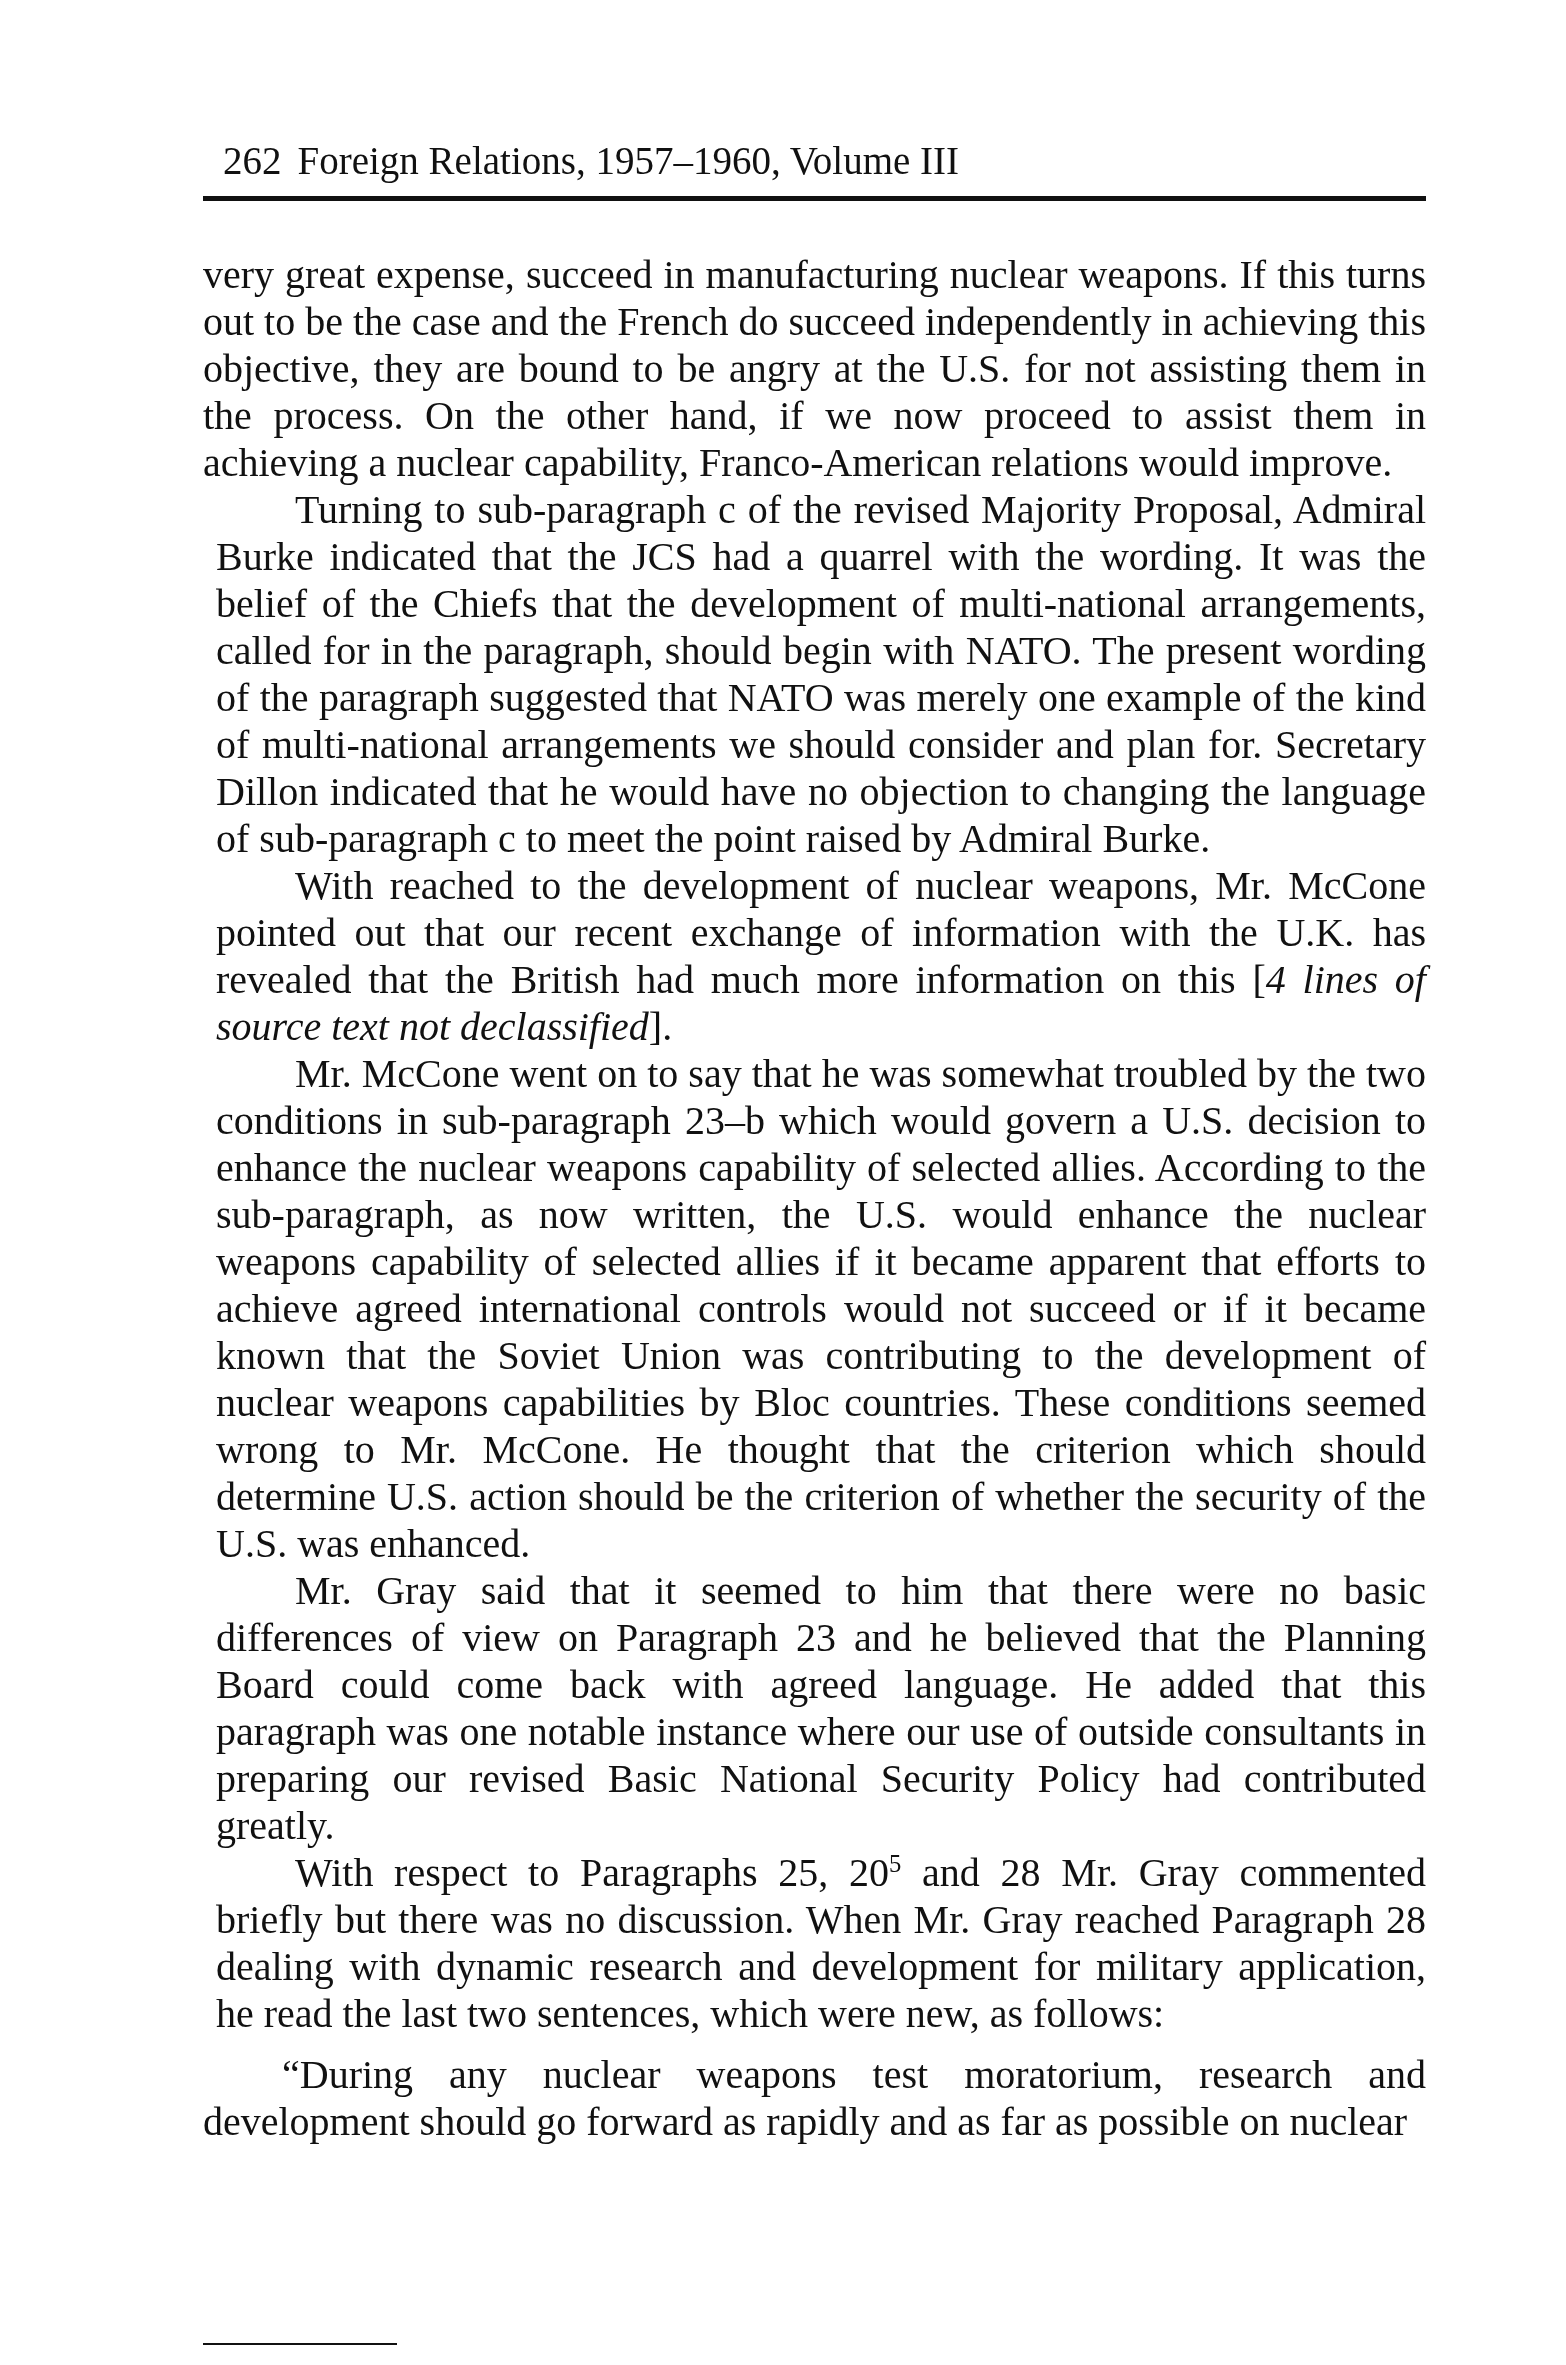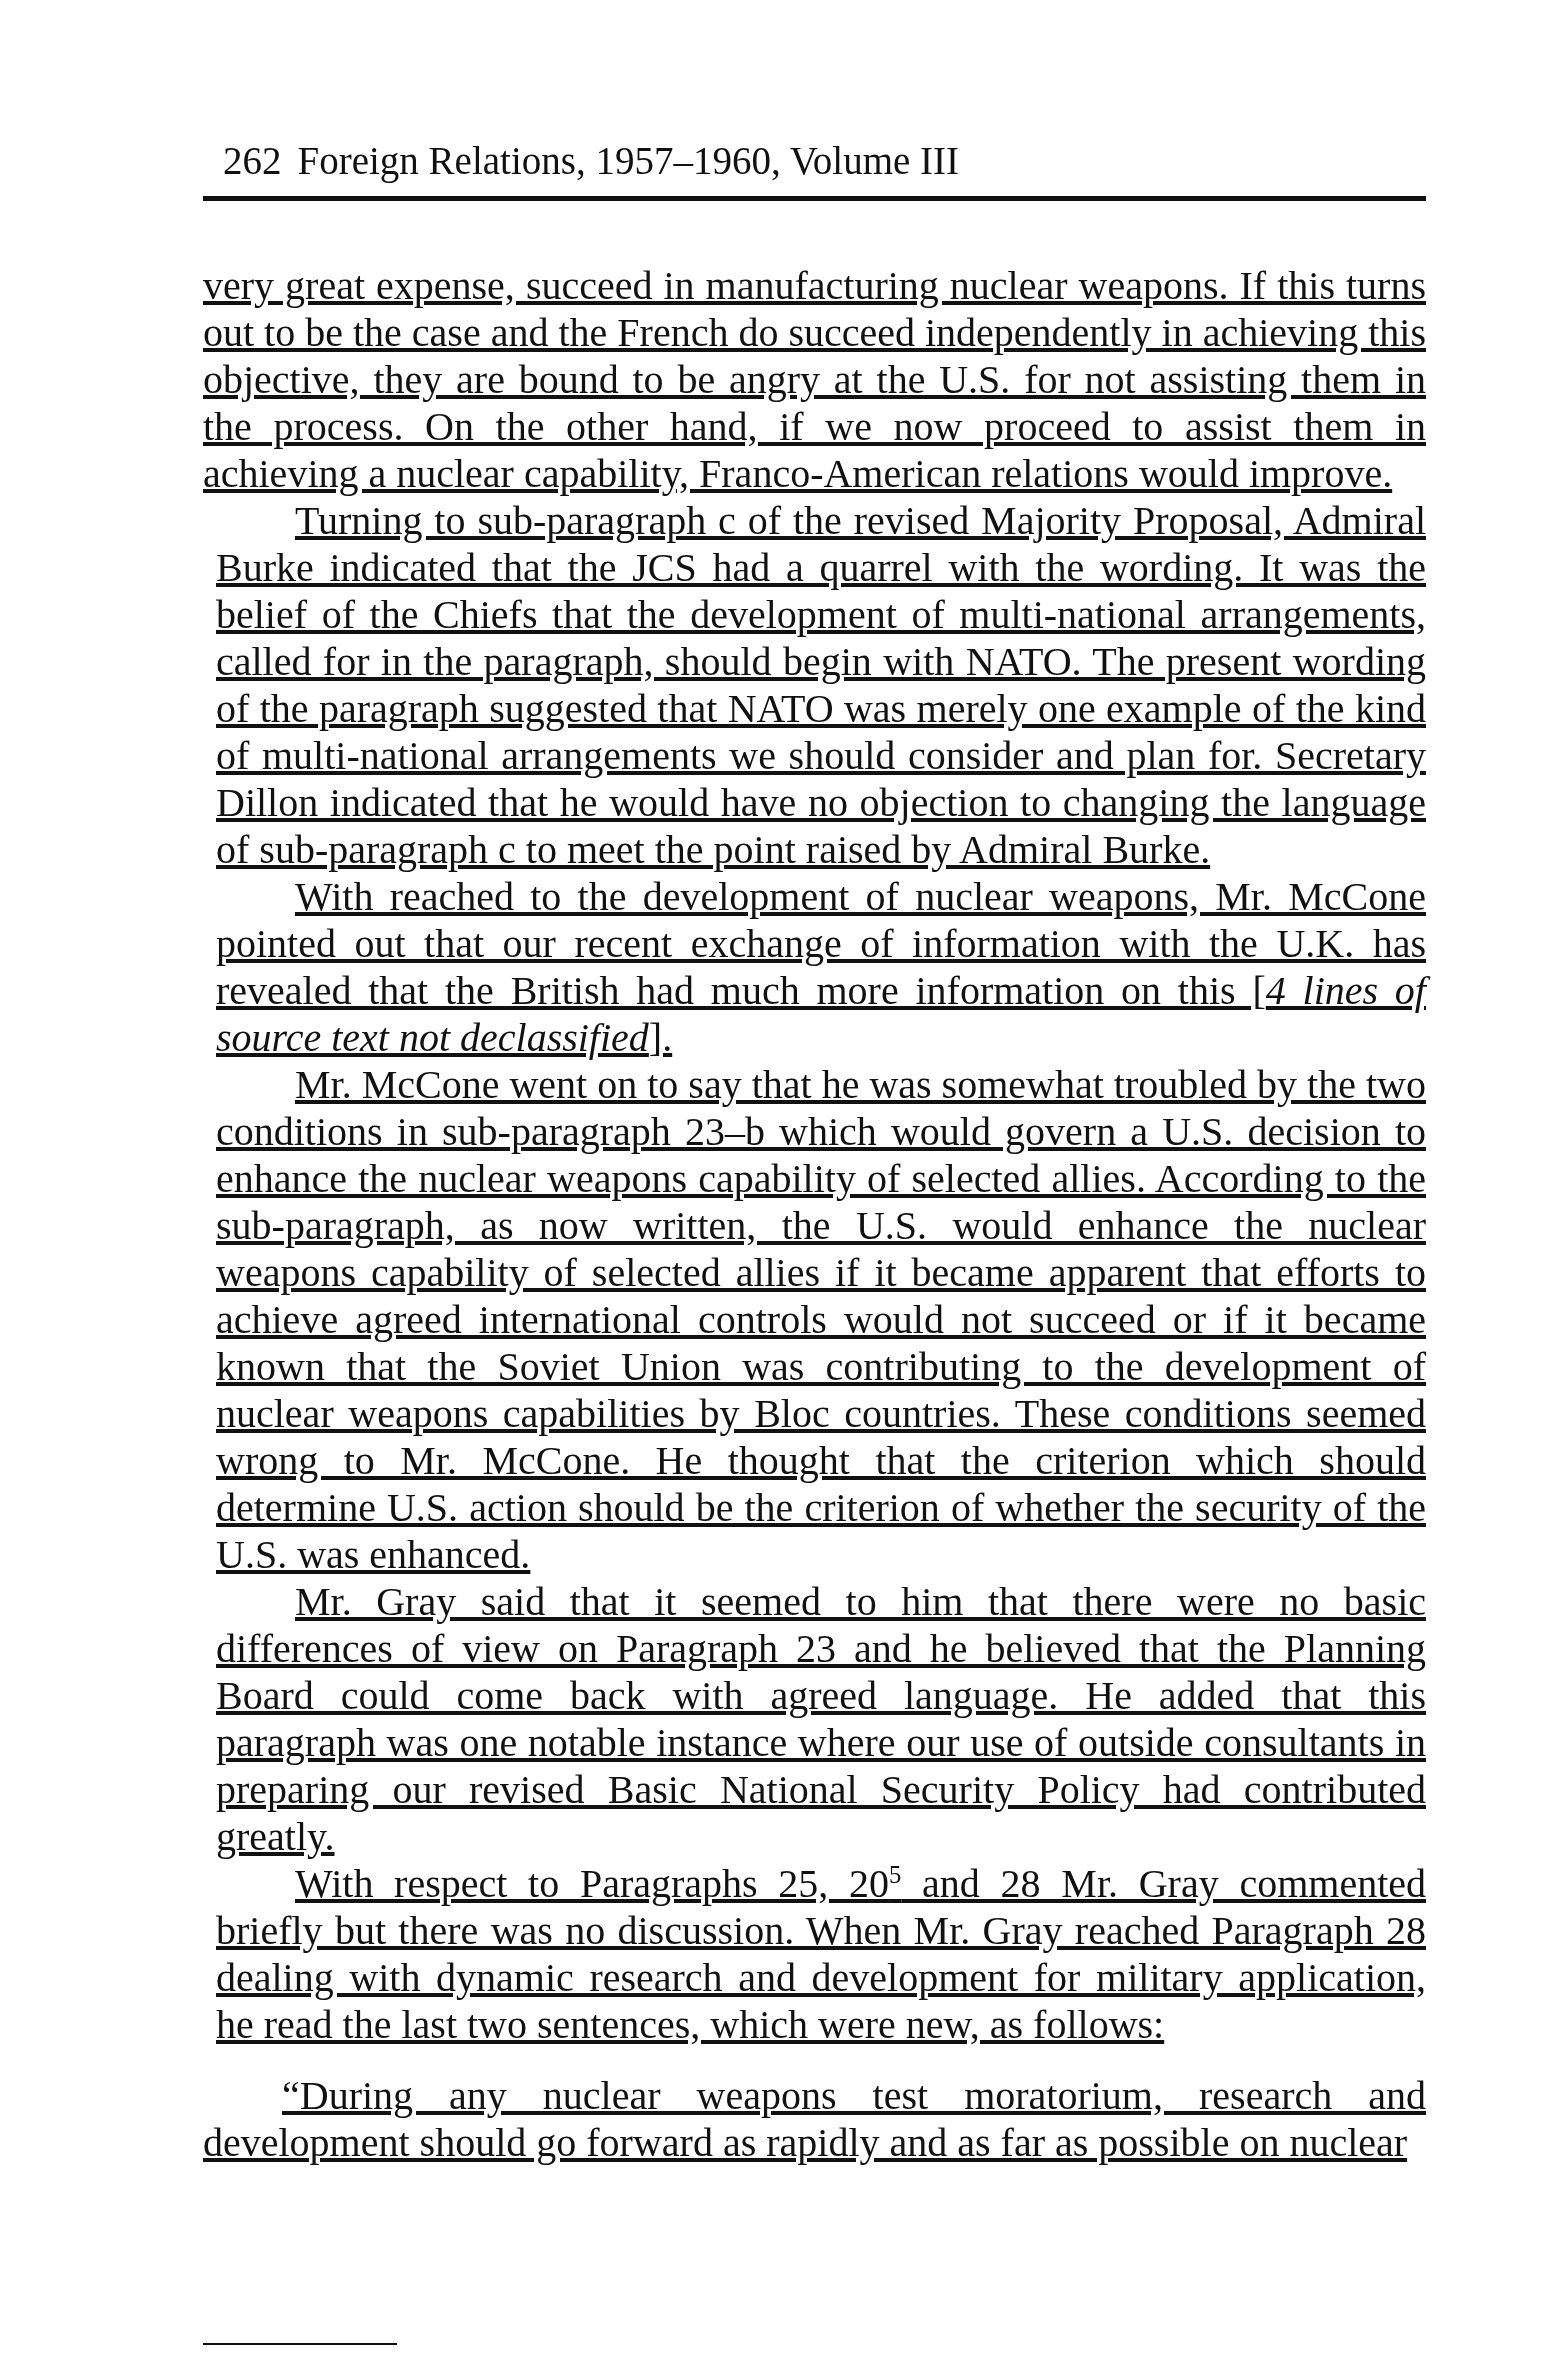--- a/index.html
+++ b/index.html
@@ -1,24 +1,24 @@
 <!DOCTYPE html>
 <html style="font-size:7.6px"><head>
 <meta charset="utf-8">
 <style>
   html, body { margin:0; padding:0; background:#ffffff; }
   body { width:1567px; height:2512px; position:relative; overflow:hidden; color:#111; }
   .page { position:absolute; left:203px; top:0; width:1223px; }
   .running-head { position:absolute; top:137px; left:0; width:1223px; font-family:"Liberation Serif","DejaVu Serif",serif; font-size:39px; line-height:47px; white-space:nowrap; }
   .running-head .pg { margin-right:16px;margin-left:20px; }
   .head-rule { position:absolute; top:196px; left:0; width:1223px; height:4.7px; background:#111; }
-  .body { position:absolute; top:262px; left:0; width:1223px; font-family:"Liberation Serif","DejaVu Serif",serif; font-size:40px; line-height:47px; text-align:justify;text-decoration:underline; }
+  .body { position:absolute; top:251px; left:0; width:1223px; font-family:"Liberation Serif","DejaVu Serif",serif; font-size:40px; line-height:47px; text-align:justify; }
   .body p { margin:0; text-indent:0; }
   .body p.indent { text-indent:79px;margin-left:13px; }
-  .body p.quote { text-indent:79px; margin-top:24px; }
+  .body p.quote { text-indent:79px; margin-top:14px; }
   sup { font-size:24.6px; line-height:0; vertical-align:super; }
   .fn-rule { position:absolute; top:2343px; left:0; width:194px; height:2.4px; background:#111; }
   .footnote { position:absolute; top:2361px; left:0; width:1223px; font-family:"Liberation Serif","DejaVu Serif",serif; font-size:31px; line-height:38px; text-align:justify; }
   .footnote p { margin:0; text-indent:57px; }
   .footnote sup { font-size:22px; }
   i { font-style:italic; }
 </style>
 </head>
 <body>
 

